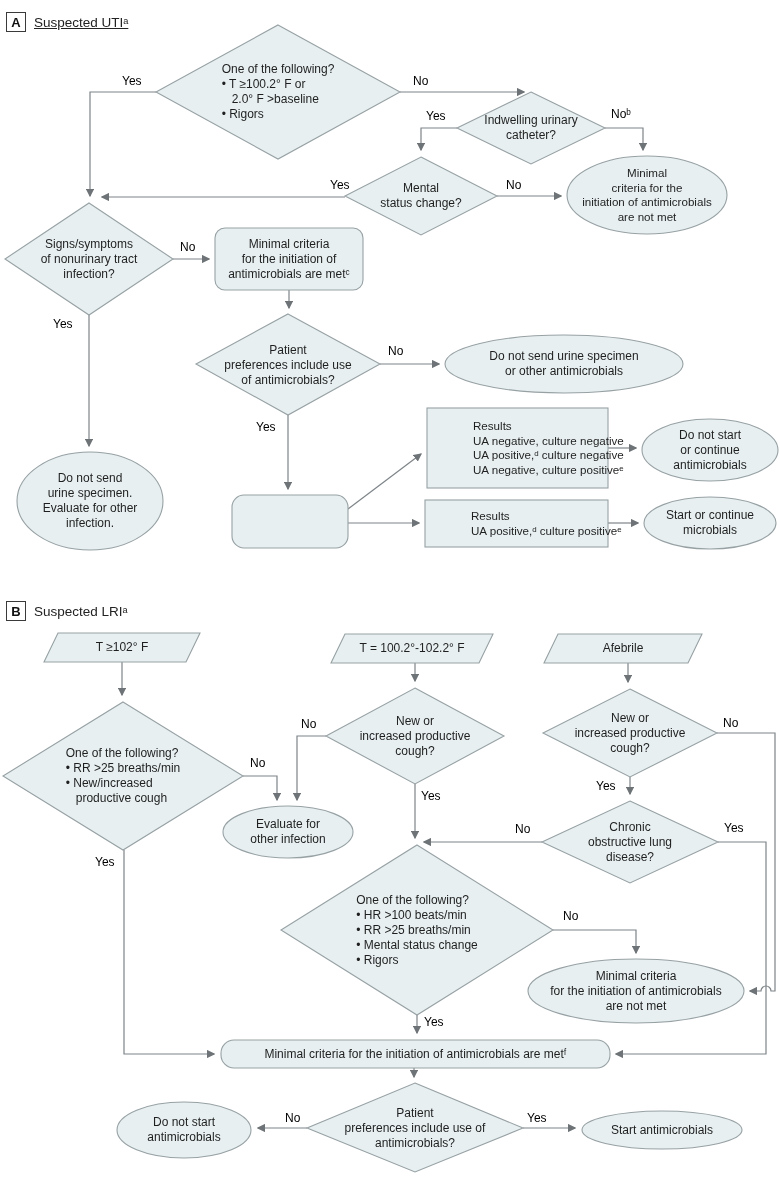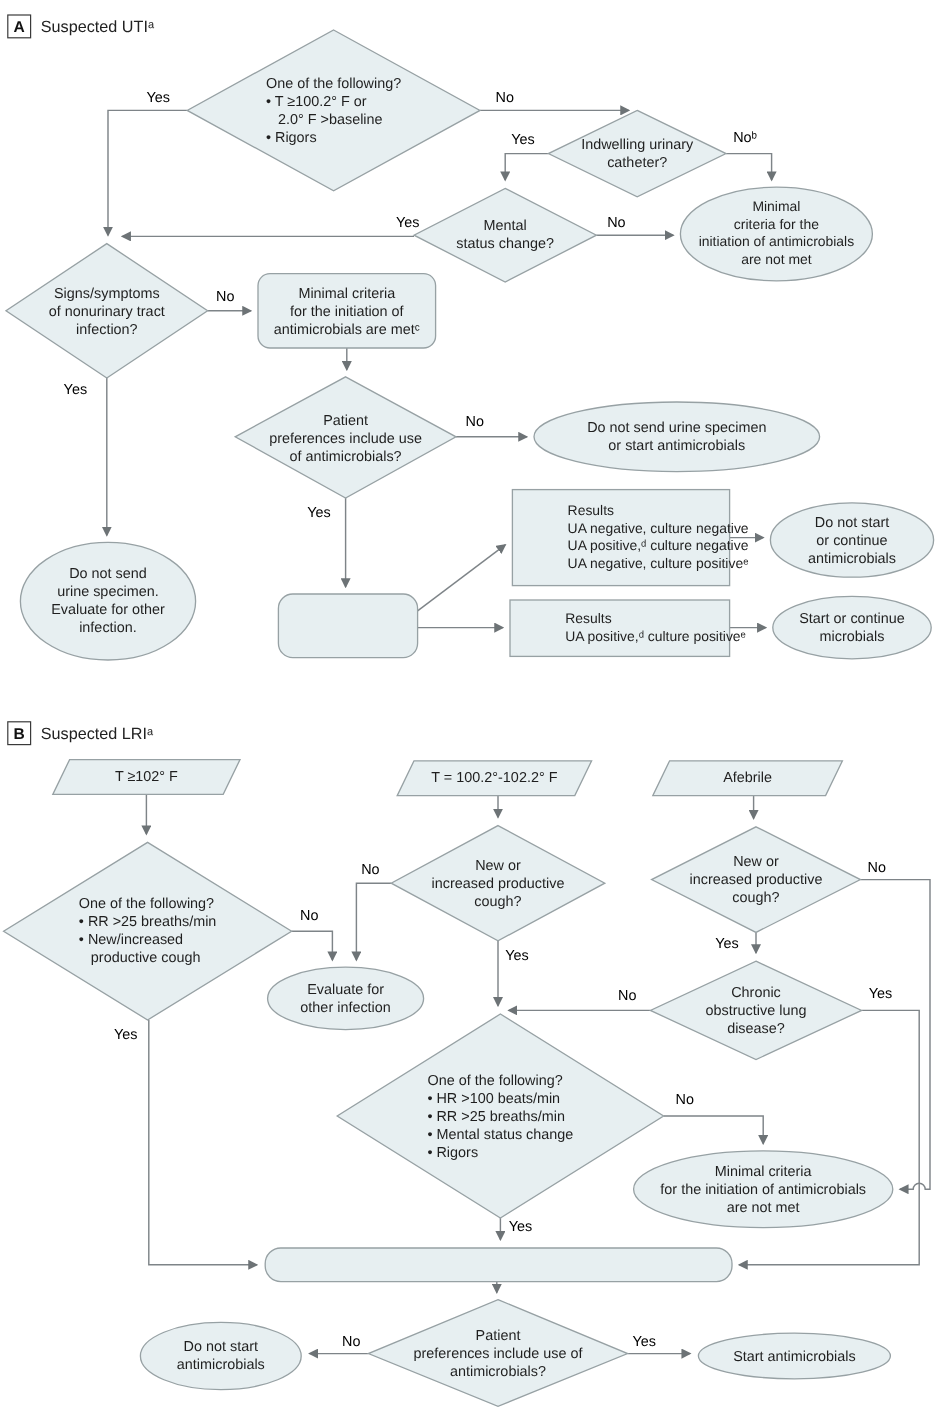--- a/index.html
+++ b/index.html
@@ -97,21 +97,21 @@
       <polygon points="417,845 553,930 417,1015 281,930"></polygon>
       <ellipse cx="636" cy="991" rx="108" ry="32"></ellipse>
       <rect x="221" y="1040" width="389" height="28" rx="13"></rect>
       <polygon points="415,1083 523,1128 415,1172 307,1128"></polygon>
       <ellipse cx="184" cy="1130" rx="67" ry="28"></ellipse>
       <ellipse cx="662" cy="1130" rx="80" ry="19"></ellipse>
     </g>
   </svg>
 
   <div class="panel-label" style="left:6px;top:12px;">A</div>
-  <div class="panel-title" style="left:34px;top:15px;">Suspected UTIᵃ</div>
+  <div class="panel-title" style="left:34px;top:15px;text-decoration:underline;">Suspected UTIᵃ</div>
 
   <div class="node-text ta-left" style="left:156px;top:25px;width:244px;height:134px;">
       <span>One of the following?
 • T ≥100.2° F or
 &nbsp;&nbsp;&nbsp;2.0° F &gt;baseline
 • Rigors</span>
     </div>
   <div class="node-text" style="left:457px;top:92px;width:148px;height:72px;justify-content:center;">
       <span>Indwelling urinary
 catheter?</span>
@@ -136,21 +136,21 @@
 for the initiation of
 antimicrobials are metᶜ</span>
     </div>
   <div class="node-text" style="left:196px;top:314px;width:184px;height:102px;">
       <span>Patient
 preferences include use
 of antimicrobials?</span>
     </div>
   <div class="node-text" style="left:445px;top:335px;width:238px;height:58px;">
       <span>Do not send urine specimen
-or start antimicrobials</span>
+or other antimicrobials</span>
     </div>
   <div class="node-text" style="left:17px;top:452px;width:146px;height:98px;">
       <span>Do not send
 urine specimen.
 Evaluate for other
 infection.</span>
     </div>
   <div class="node-text pad-left small" style="left:427px;top:408px;width:181px;height:80px;">
       <span>Results
 UA negative, culture negative
@@ -223,20 +223,23 @@
       <span>One of the following?
 • HR &gt;100 beats/min
 • RR &gt;25 breaths/min
 • Mental status change
 • Rigors</span>
     </div>
   <div class="node-text" style="left:528px;top:959px;width:216px;height:64px;">
       <span>Minimal criteria
 for the initiation of antimicrobials
 are not met</span>
+    </div>
+  <div class="node-text" style="left:221px;top:1040px;width:389px;height:28px;">
+      <span>Minimal criteria for the initiation of antimicrobials are metᶠ</span>
     </div>
   <div class="node-text" style="left:307px;top:1083px;width:216px;height:90px;">
       <span>Patient
 preferences include use of
 antimicrobials?</span>
     </div>
   <div class="node-text" style="left:117px;top:1102px;width:134px;height:56px;">
       <span>Do not start
 antimicrobials</span>
     </div>

